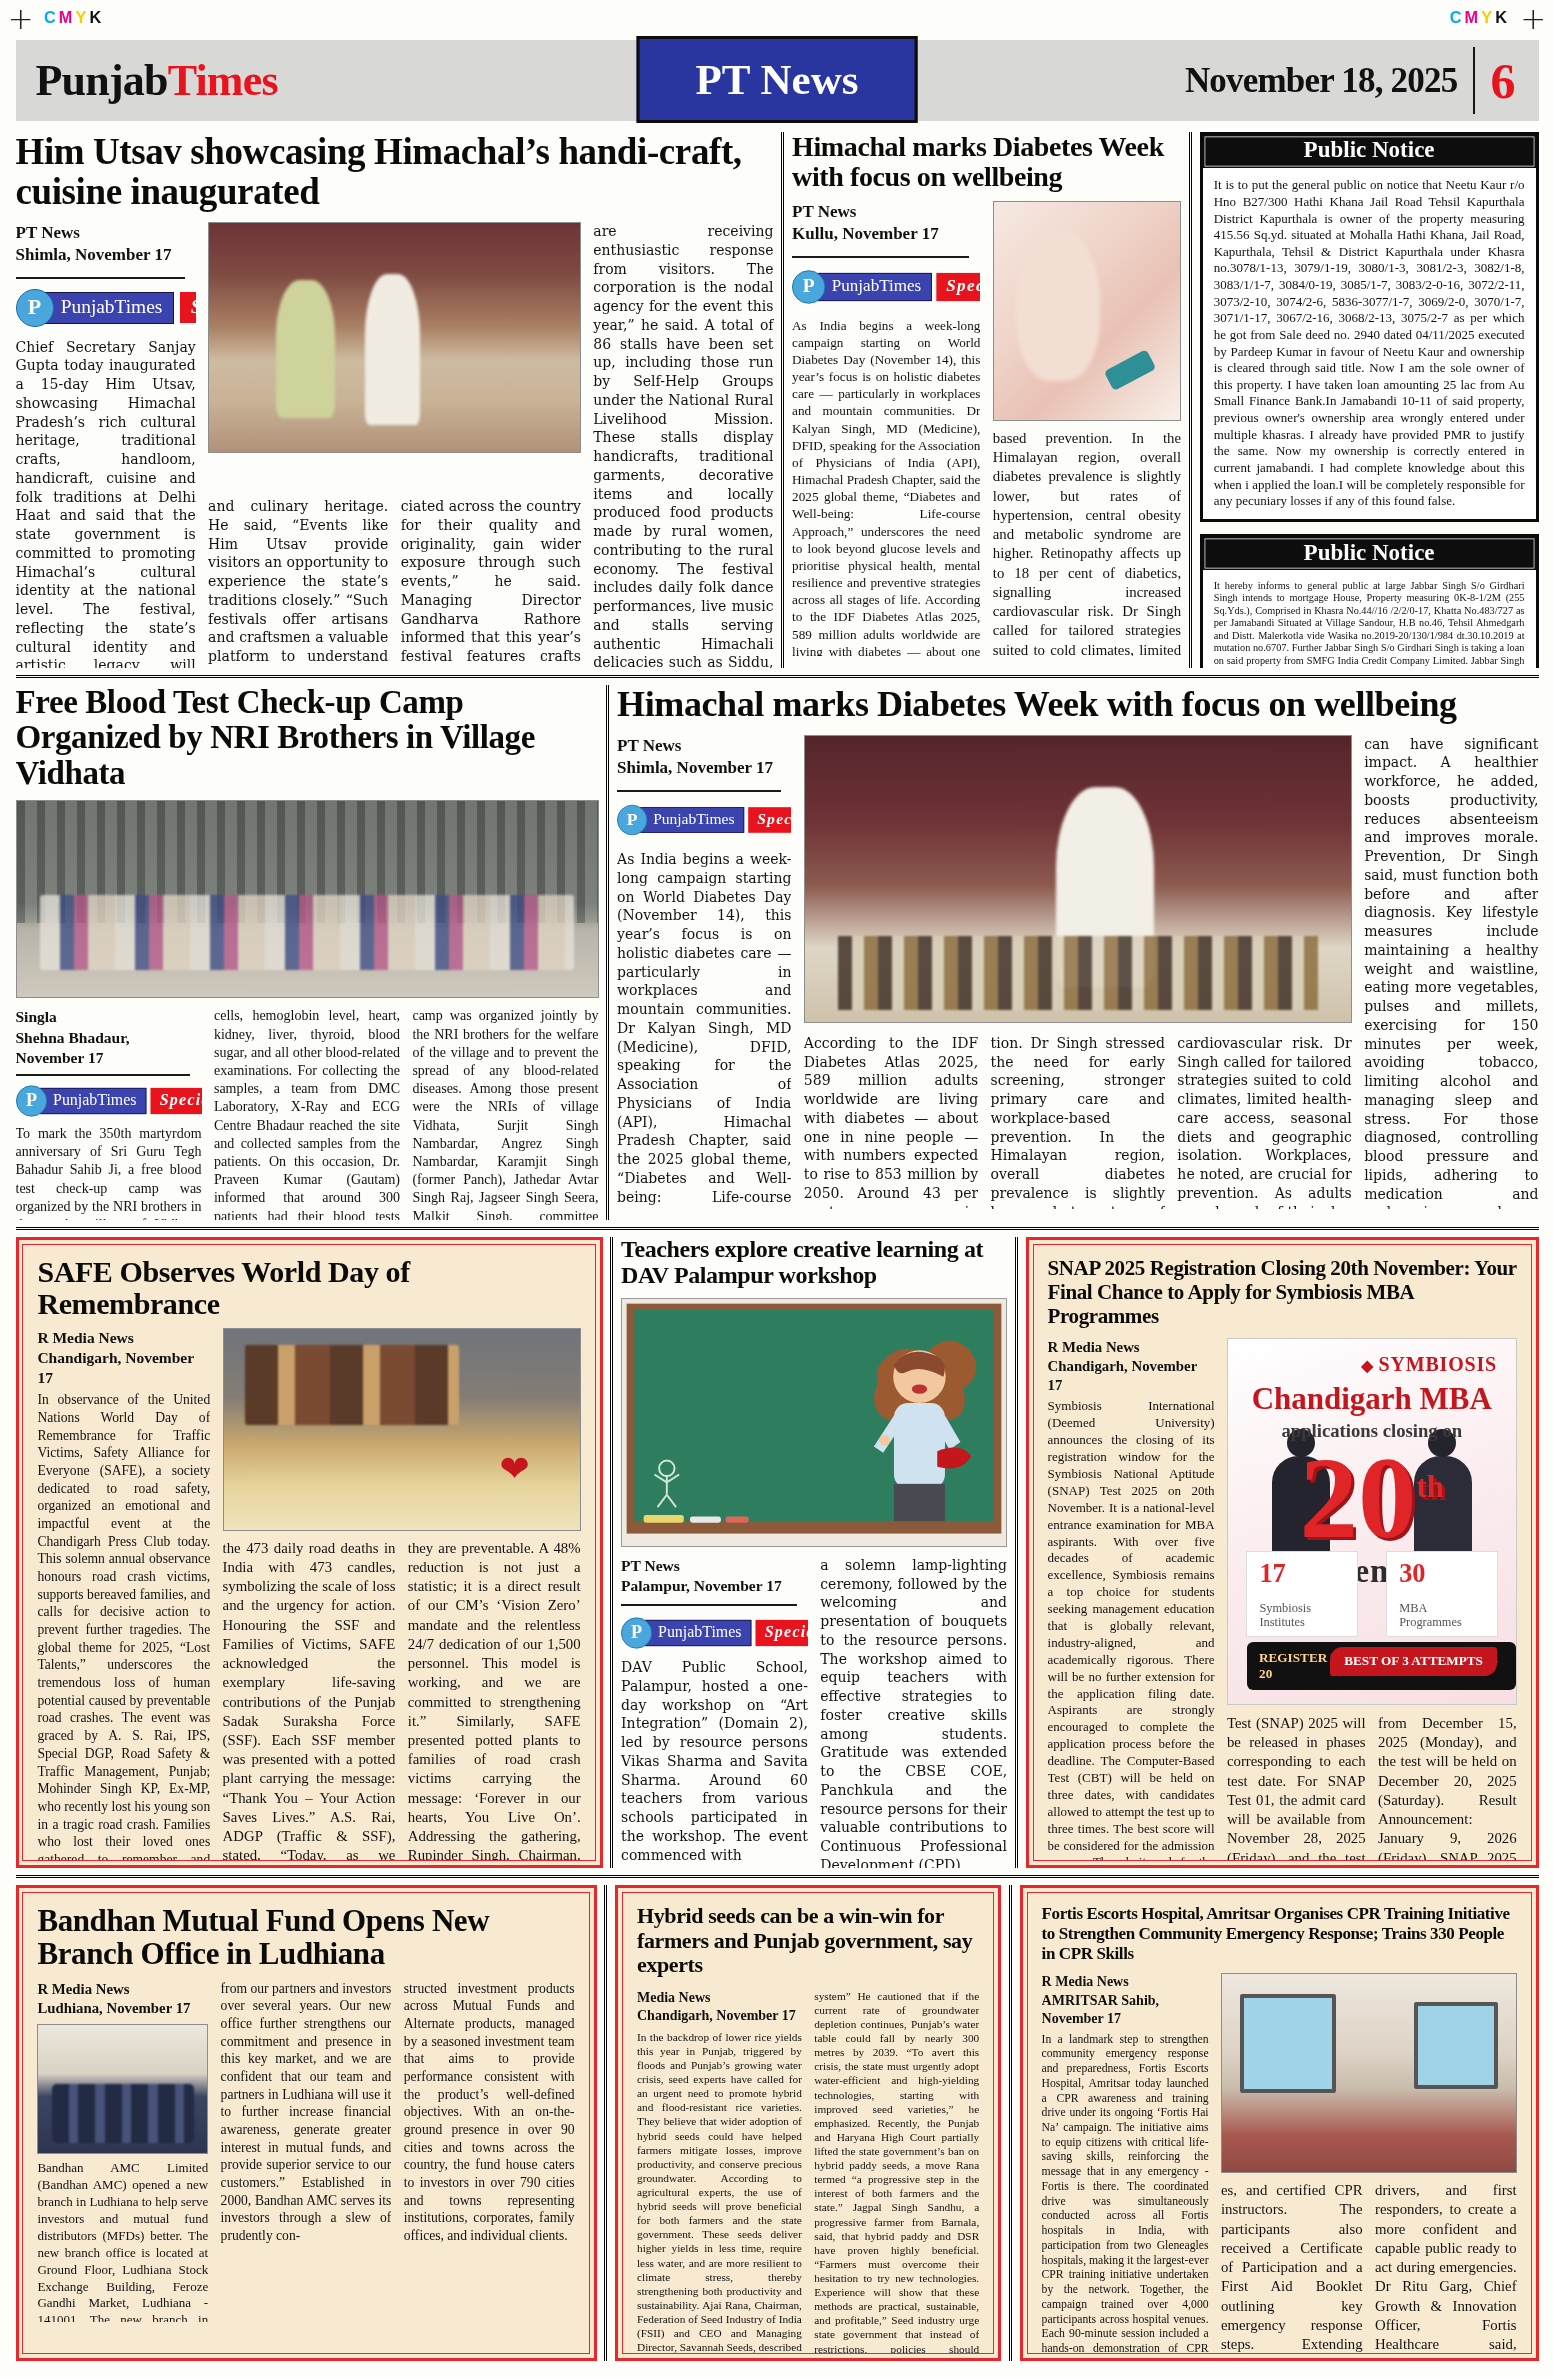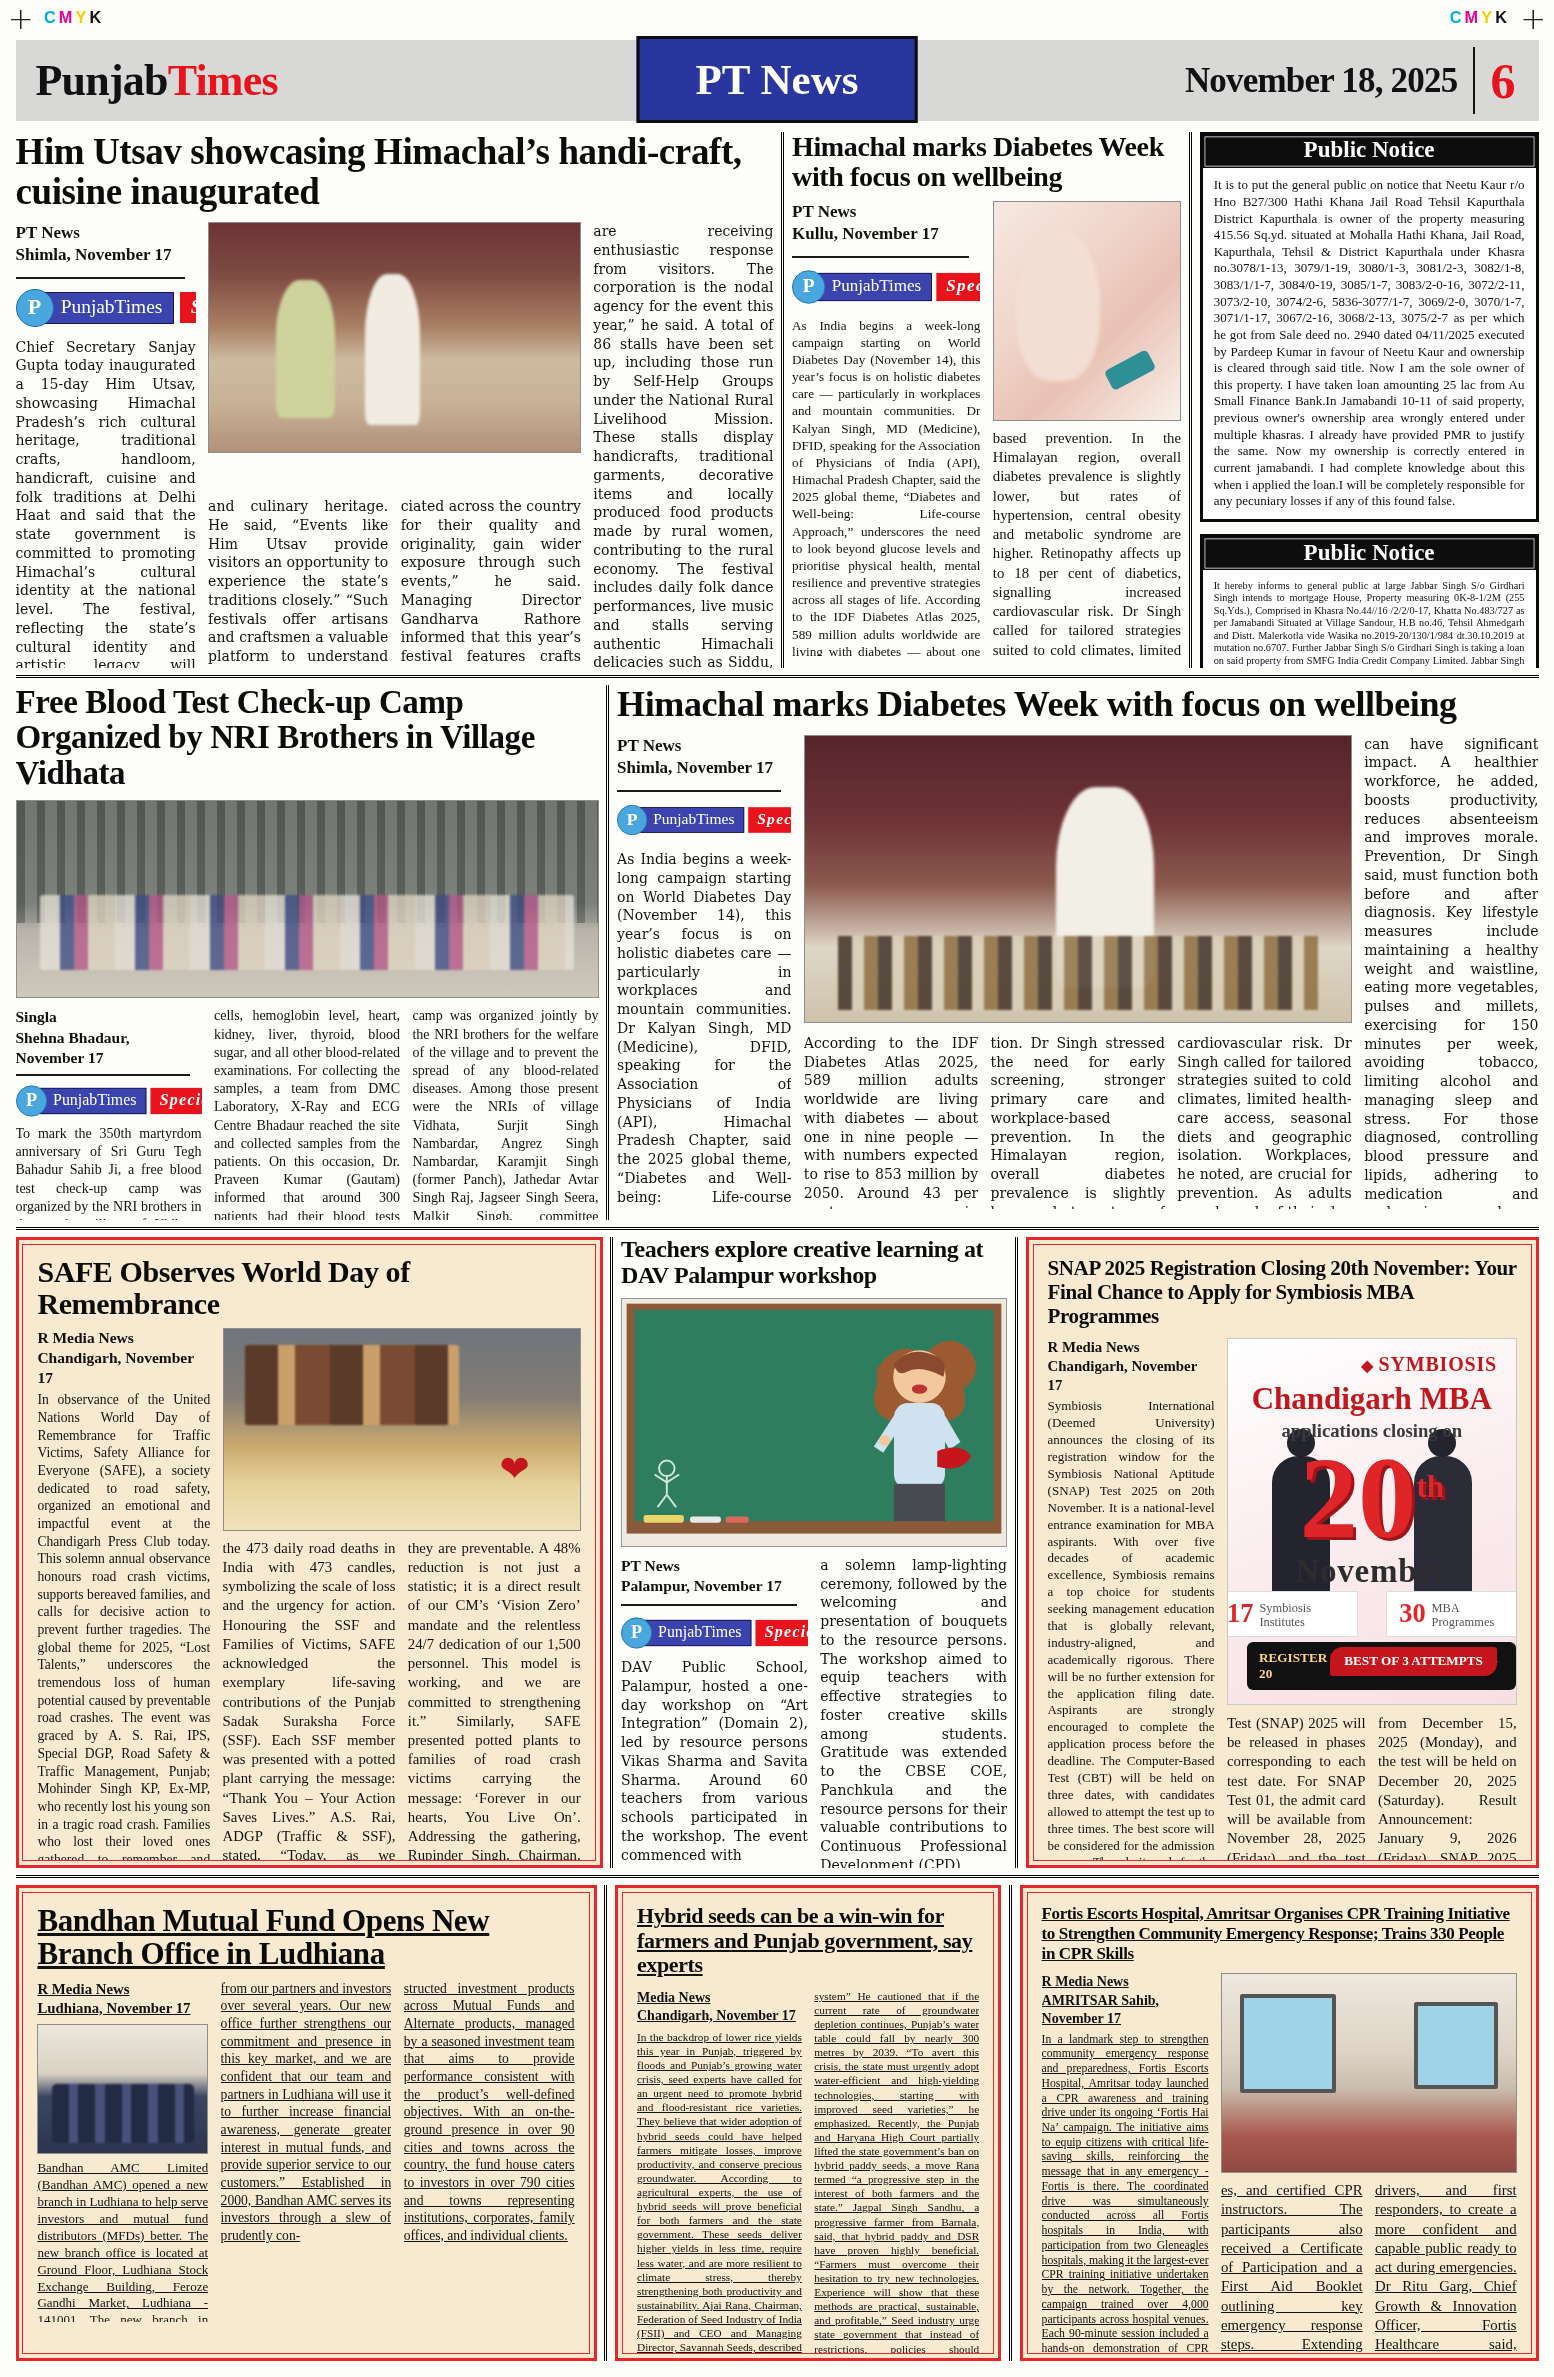--- a/index.html
+++ b/index.html
@@ -78,21 +78,21 @@
       position:relative;overflow:hidden;font-family:Liberation Serif, serif;}
   .ad-logo{position:absolute;top:14px;right:18.7px;color:#c4161c;font-weight:bold;font-size:20px;letter-spacing:0.8px;}
   .ad-logo:before{content:"◆ ";font-size:15.5px;}
   .ad-center{position:absolute;top:42px;left:0;right:0;text-align:center;}
   .ad-title{color:#c4161c;font-weight:bold;font-size:31px;}
   .ad-line{color:#3a3a3a;font-weight:bold;font-size:18.7px;margin-top:3.1px;}
   .ad-day{color:#e02529;font-weight:bold;font-size:117px;line-height:.95;text-shadow:3.1px 3.1px 0 #9e1418;}
   .ad-day sup{font-size:31px;}
   .ad-month{color:#2d2d2d;font-weight:bold;font-size:33px;letter-spacing:0.8px;}
   .ad-stats{position:absolute;bottom:67px;left:0;right:0;display:flex;justify-content:center;gap:28px;}
-  .ad-stat{background:#fff;border:0.8px solid #ddd;padding:6.2px 12.4px;display:flex;align-items:flex-end;gap:6px;}
+  .ad-stat{background:#fff;border:0.8px solid #ddd;padding:6.2px 12.4px;display:flex;align-items:flex-start;gap:13px;flex-direction:column;}
   .ad-stat b{color:#e02529;font-size:26.4px;}
   .ad-stat span{color:#555;font-size:12.4px;line-height:1.1;text-align:left;width:85px;}
   .ad-cta{position:absolute;left:18.7px;bottom:14px;background:#111;color:#ffd28a;font-weight:bold;
           font-size:13.2px;padding:7.8px 12.4px;border-radius:6.2px;}
   .ad-badge{position:absolute;right:18.7px;bottom:28px;background:#c4161c;color:#fff;font-weight:bold;
             font-size:13.2px;padding:6.2px 14px;border-radius:12.4px 3.1px 12.4px 3.1px;}
   .ad-fig{position:absolute;width:58px;height:179px;background:#23242e;border-radius:26.4px 26.4px 6.2px 6.2px;top:117px;}
   .ad-fig:before{content:"";position:absolute;top:-26.4px;left:14.8px;width:28px;height:28px;border-radius:50%;background:#23242e;}
   .ad-fig-l{left:44px;} .ad-fig-r{right:44px;background:#2b2c38;}
   
@@ -344,21 +344,21 @@
           </div>
           <div style="grid-column:2;grid-row:2;margin-top:9.3px;" class="bt2 clip" style2="">Test (SNAP) 2025 will be released in phases corresponding to each test date. For SNAP Test 01, the admit card will be available from November 28, 2025 (Friday), and the test will be conducted on December 6, 2025 (Saturday). For SNAP Test 02, the admit card can be downloaded from December 8, 2025 (Monday), while the test is scheduled for December 14, 2025 (Sunday). Similarly, for SNAP Test 03, the admit card will be available</div>
           <div style="grid-column:3;grid-row:2;margin-top:9.3px;" class="bt2 clip">from December 15, 2025 (Monday), and the test will be held on December 20, 2025 (Saturday). Result Announcement: January 9, 2026 (Friday). SNAP 2025 will be conducted in 79 cities across India. The test consists of objective-type questions, each with four response options. A 25% negative marking will apply for every incorrect answer. The registration fee is INR 2,250 per attempt, with an additional INR 1,000 per programme.</div>
         </div>
       </div>
     </div>
   </div>
 
   <div class="hdiv"></div>
 
-  <div class="row" style="height:476px;text-decoration:underline;">
+  <div class="row" style="height:476px;">
 
     <div class="rbox" style="flex:0 0 581px;box-sizing:border-box;">
       <div class="rbox-in">
         <div class="hl" style="font-size:31px;">Bandhan Mutual Fund Opens New Branch Office in Ludhiana</div>
         <div class="g" style="grid-template-columns:repeat(3,1fr);margin-top:9.3px;height:342px;">
           <div class="clip">
             <div class="byl" style="font-size:14.8px;">
               <div>R Media News</div>
               <div>Ludhiana, November 17</div>
             </div>

